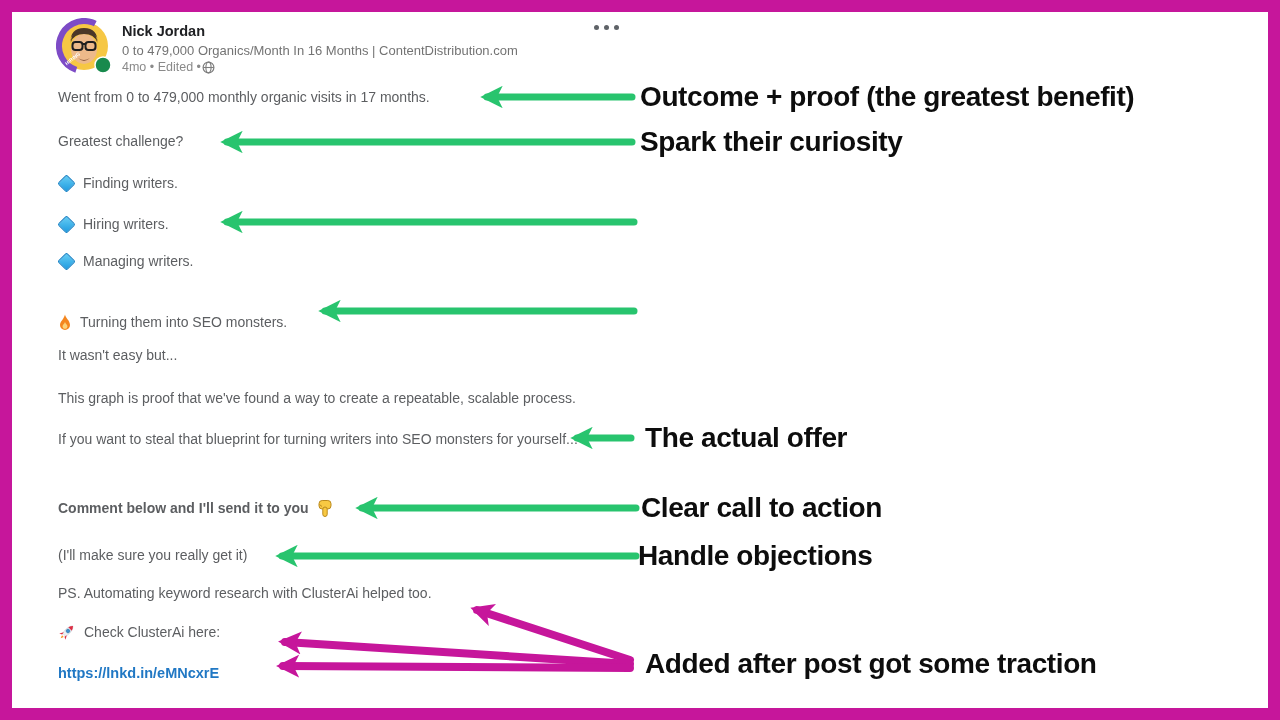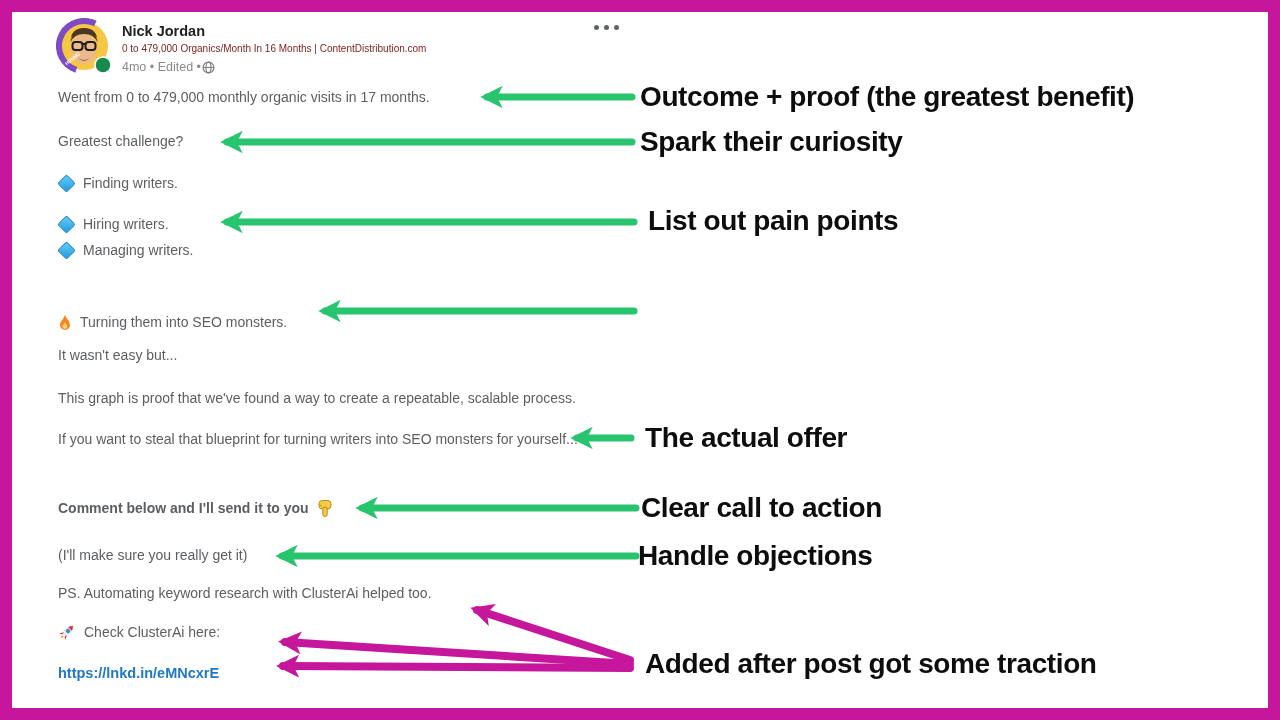--- a/index.html
+++ b/index.html
@@ -5,32 +5,32 @@
   html,body{margin:0;padding:0;}
   body{width:1280px;height:720px;overflow:hidden;background:#fff;
        font-family:"Liberation Sans","DejaVu Sans",sans-serif;}
   .frame{position:absolute;top:0;left:0;width:1280px;height:720px;
          box-sizing:border-box;border:12px solid #C6169B;background:#ffffff;}
   .canvas{position:absolute;top:0;left:0;width:1280px;height:720px;}
 
   
   .avatar-wrap{position:absolute;left:56px;top:18px;width:56px;height:56px;}
   .author-name{position:absolute;left:122px;top:23px;font-size:14.5px;font-weight:700;color:#202124;}
-  .author-headline{position:absolute;left:122px;top:43px;font-size:10px;color:#7f1d1d;}
+  .author-headline{position:absolute;left:122px;top:43px;font-size:13px;color:#737373;}
   .author-meta{position:absolute;left:122px;top:60px;font-size:12.5px;color:#8a8a8a;
                display:flex;align-items:center;gap:1px;}
   .menu-dots{position:absolute;left:594px;top:25px;display:flex;gap:5px;cursor:pointer;}
   .menu-dots i{width:5px;height:5px;border-radius:50%;background:#5f6368;display:block;}
 
   
   .post-line{position:absolute;left:58px;font-size:14px;color:#5c5e61;line-height:22px;
              display:flex;align-items:center;gap:8px;white-space:nowrap;}
   .post-line.wrap{white-space:normal;max-width:535px;display:block;}
   .pl0{top:86px;}  .pl1{top:130px;} .pl2{top:172px;} .pl3{top:213px;}
-  .pl4{top:239px;} .pl5{top:311px;justify-content:center;} .pl6{top:344px;} .pl7{top:387px;}
+  .pl4{top:250px;} .pl5{top:311px;justify-content:center;} .pl6{top:344px;} .pl7{top:387px;}
   .pl8{top:428px;} .pl9{top:497px;font-weight:bold;} .pl10{top:544px;} .pl11{top:582px;}
   .pl12{top:621px;}
   .post-link{position:absolute;left:58px;top:662px;font-size:14.5px;font-weight:700;
              color:#2178c4;text-decoration:none;line-height:22px;}
 
   .diamond-icon{width:11px;height:11px;flex:0 0 11px;transform:rotate(45deg);
         background:linear-gradient(135deg,#66cdf4,#1e9be0);
         border:1px solid #1580c4;border-radius:2px;display:inline-block;margin:0 2px;}
 
   
@@ -152,21 +152,20 @@
         <path d="M7.8 14.8 h2.4 L9 18 Z" fill="#F7941D"></path>
       </g>
     </svg>
     <span>Check ClusterAi here:</span>
     </div>
 
   <a class="post-link" href="#">https://lnkd.in/eMNcxrE</a>
 
   <div class="ann ann1">Outcome + proof (the greatest benefit)</div>
   <div class="ann ann2">Spark their curiosity</div>
-  <div class="ann ann3">List out pain points</div>
   <div class="ann ann5">The actual offer</div>
   <div class="ann ann6">Clear call to action</div>
   <div class="ann ann7">Handle objections</div>
   <div class="ann ann8">Added after post got some traction</div>
 
   <svg class="arrows" viewBox="0 0 1280 720">
     <defs>
       <marker id="gh" viewBox="0 0 10 10" refX="7" refY="5" markerWidth="3.2" markerHeight="3.2" orient="auto">
         <path d="M0 0 L10 5 L0 10 L2.5 5 Z" fill="#28C46E"></path>
       </marker>

